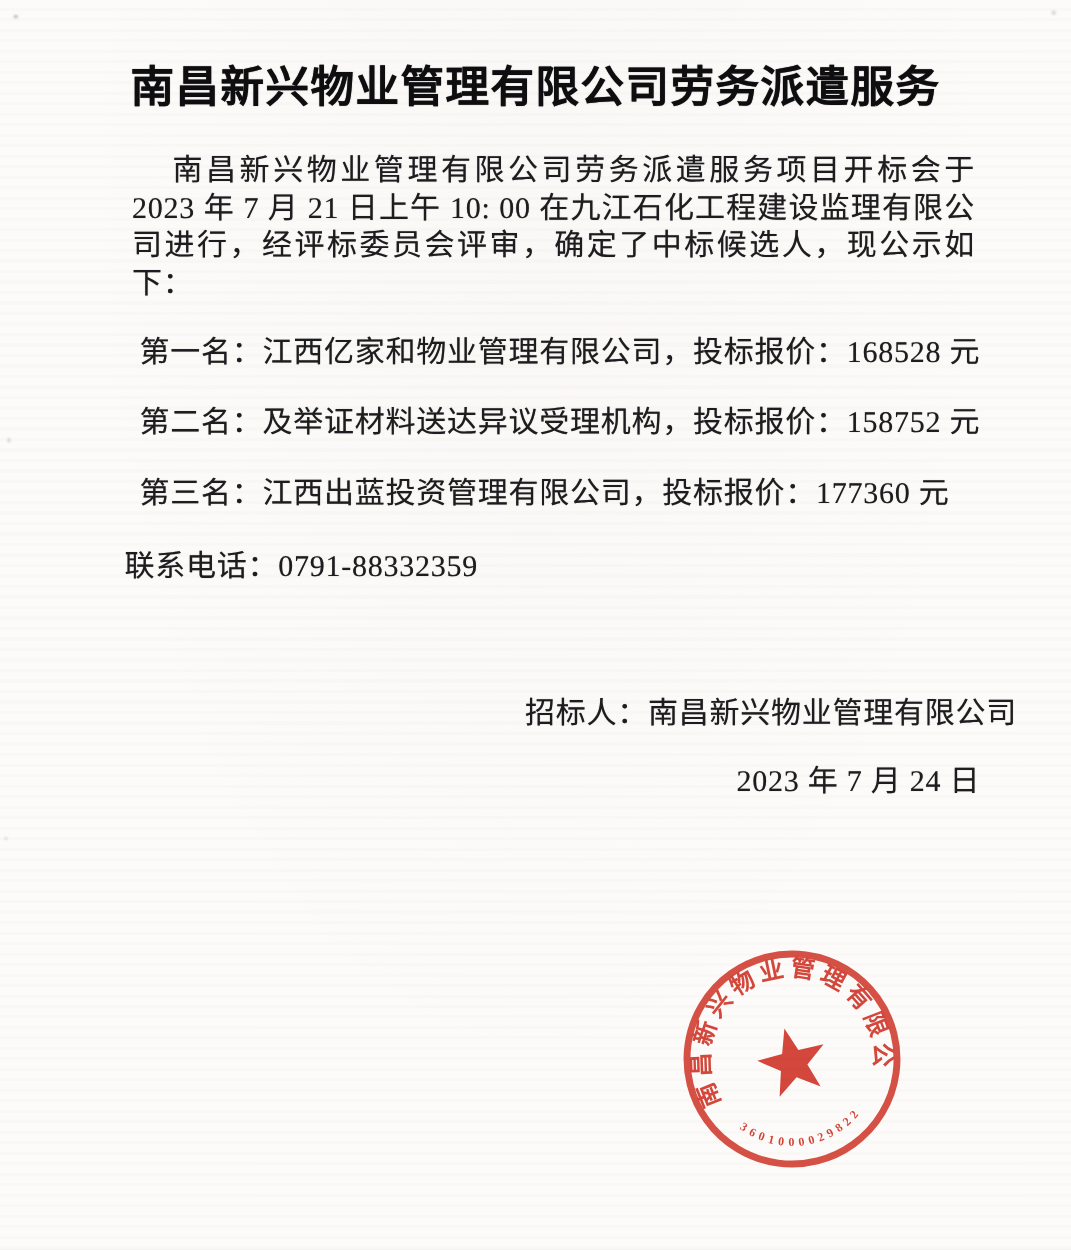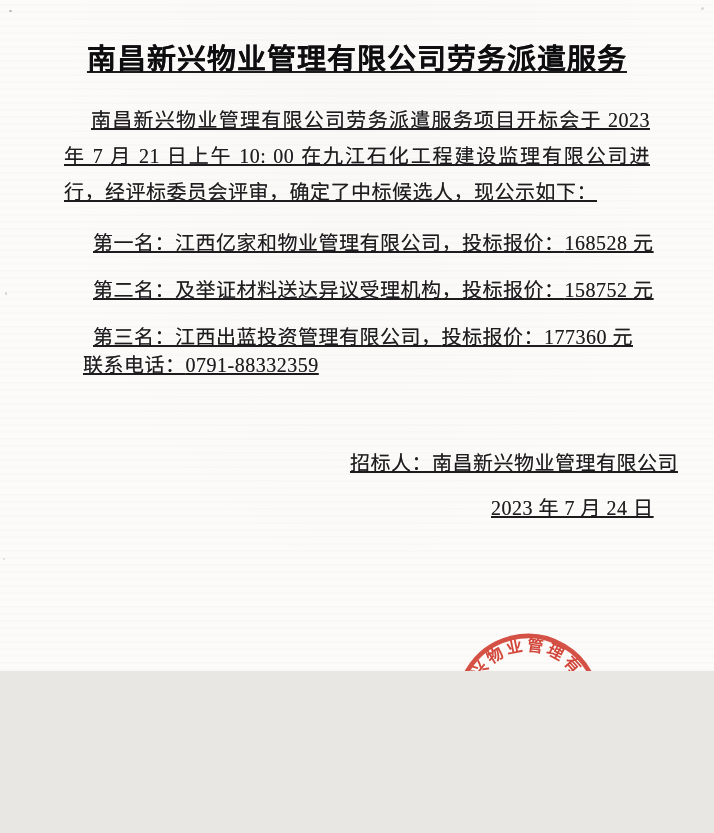--- a/index.html
+++ b/index.html
@@ -1,47 +1,46 @@
 <!DOCTYPE html>
 <html lang="zh-CN"><head>
 <meta charset="utf-8">
 <style>
   html,body{margin:0;padding:0;}
   body{background:#e9e7e4;}
   .page{
     position:relative;
-    width:714px;height:671px;
+    width:714px;height:833px;
     margin:0 auto;
     overflow:hidden;
     color:#1d1d1f;
     font-family:"Liberation Serif","DejaVu Serif",serif;
     background:
       radial-gradient(ellipse at 50% 15%, rgba(90,80,70,0.015), transparent 65%),
       repeating-linear-gradient(0deg, rgba(130,120,110,0.022) 0 2px, transparent 2px 7px),
       #fcfbf9;
-    text-decoration: underline;
   }
   .doc-title{
     margin-top:42px;
     text-align:center;
     font-size:29px;
     line-height:34px;
     font-weight:700;
     letter-spacing:1px;
     color:#0e0e10;
     text-shadow:0 0 0.6px rgba(10,10,10,.75);
   }
   .body-text{
     font-size:20px;
     letter-spacing:0.5px;
     text-shadow:0 0 0.5px rgba(25,25,25,.55);
   }
   .intro{
-    margin:26px 64px 0 64px;
-    line-height:36px;
+    margin:26px 64px 0 88px;
+    line-height:25px;
     text-indent:27px;
     text-align:justify;
   }
   .candidate-line{
     margin:19px 0 0 93px;
     line-height:28px;
     white-space:nowrap;
   }
   .candidate-line.first{}
   .objection{
@@ -49,21 +48,21 @@
     line-height:36px;
     text-indent:27px;
     text-align:justify;
   }
   .info-line{
     margin:0 0 0 83px;
     line-height:28px;
     white-space:nowrap;
   }
   .info-line.agency{margin-top:0px;}
-  .info-line.phone{}
+  .info-line.phone{margin-top:21px;}
   .sig-line{
     margin:70px 0 0 350px;
     line-height:28px;
     position:relative;
     z-index:2;
     white-space:nowrap;
   }
   .date-line{
     margin:17px 0 0 491px;
     line-height:28px;

